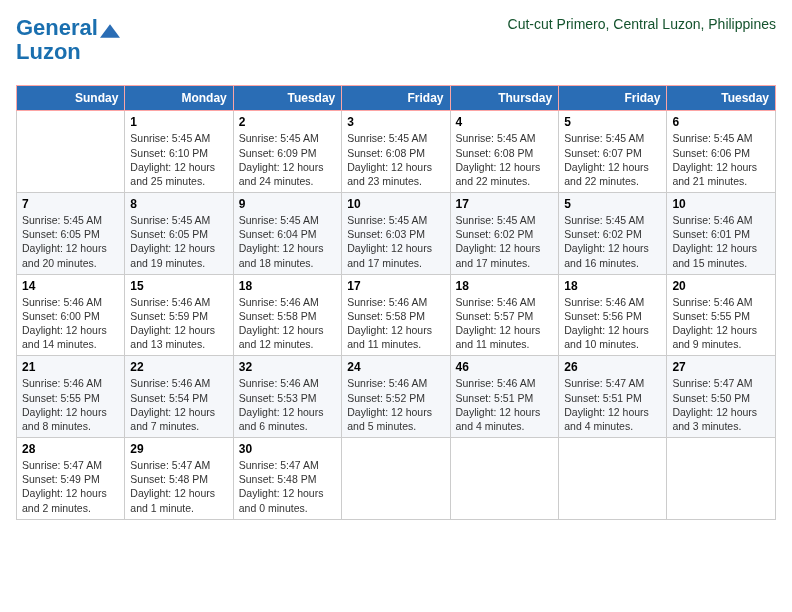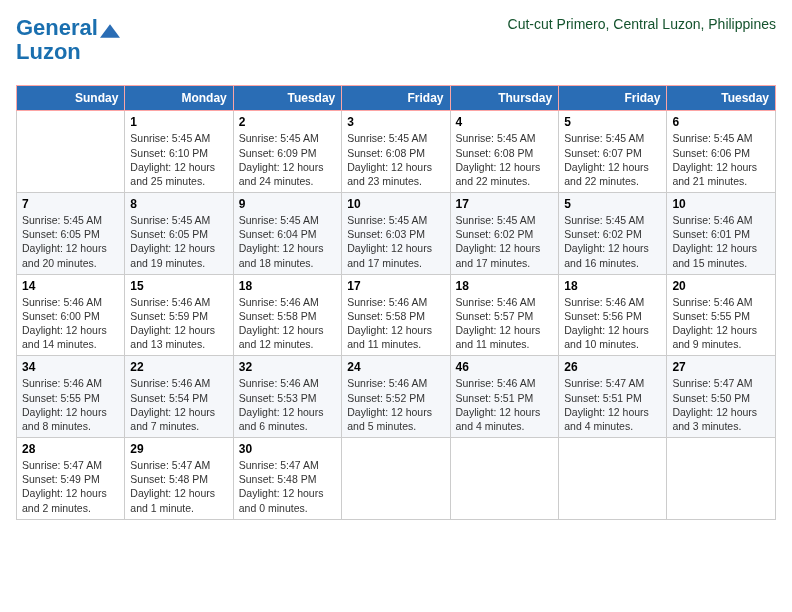--- a/index.html
+++ b/index.html
@@ -197,21 +197,21 @@
           <span class="day-num">18</span>
           <div class="cell-text">Sunrise: 5:46 AM<br>Sunset: 5:56 PM<br>Daylight: 12 hours<br>and 10 minutes.</div>
         </td>
         <td>
           <span class="day-num">20</span>
           <div class="cell-text">Sunrise: 5:46 AM<br>Sunset: 5:55 PM<br>Daylight: 12 hours<br>and 9 minutes.</div>
         </td>
       </tr>
       <tr>
         <td>
-          <span class="day-num">34</span>
+          <span class="day-num">21</span>
           <div class="cell-text">Sunrise: 5:46 AM<br>Sunset: 5:55 PM<br>Daylight: 12 hours<br>and 8 minutes.</div>
         </td>
         <td>
           <span class="day-num">22</span>
           <div class="cell-text">Sunrise: 5:46 AM<br>Sunset: 5:54 PM<br>Daylight: 12 hours<br>and 7 minutes.</div>
         </td>
         <td>
           <span class="day-num">32</span>
           <div class="cell-text">Sunrise: 5:46 AM<br>Sunset: 5:53 PM<br>Daylight: 12 hours<br>and 6 minutes.</div>
         </td>

